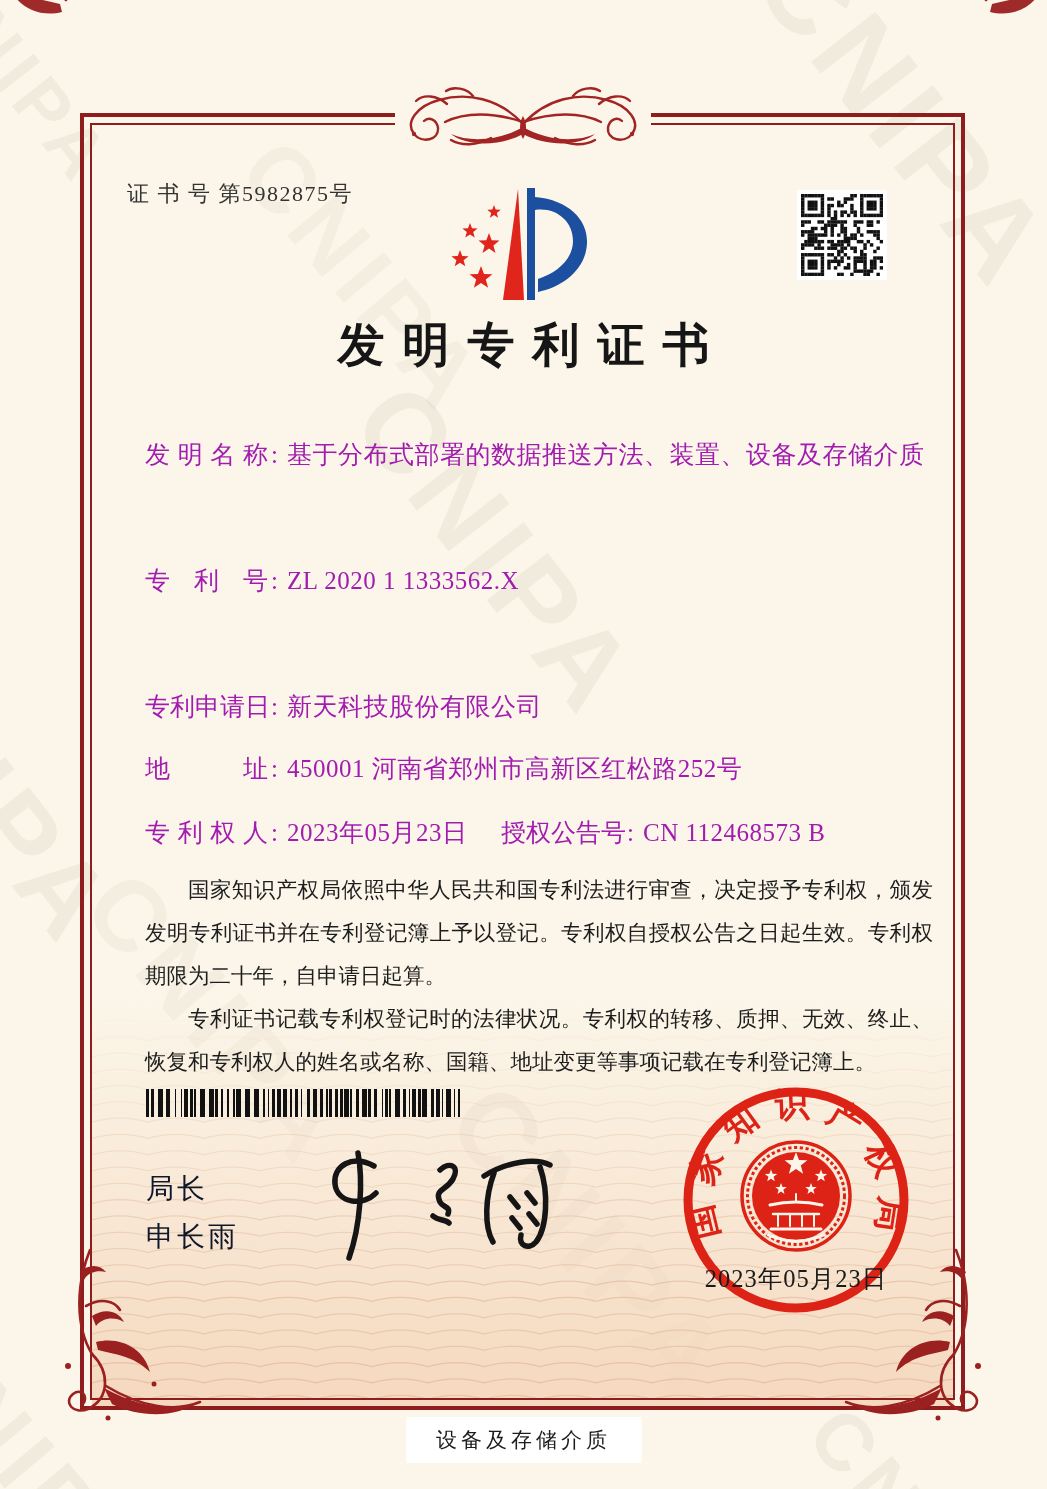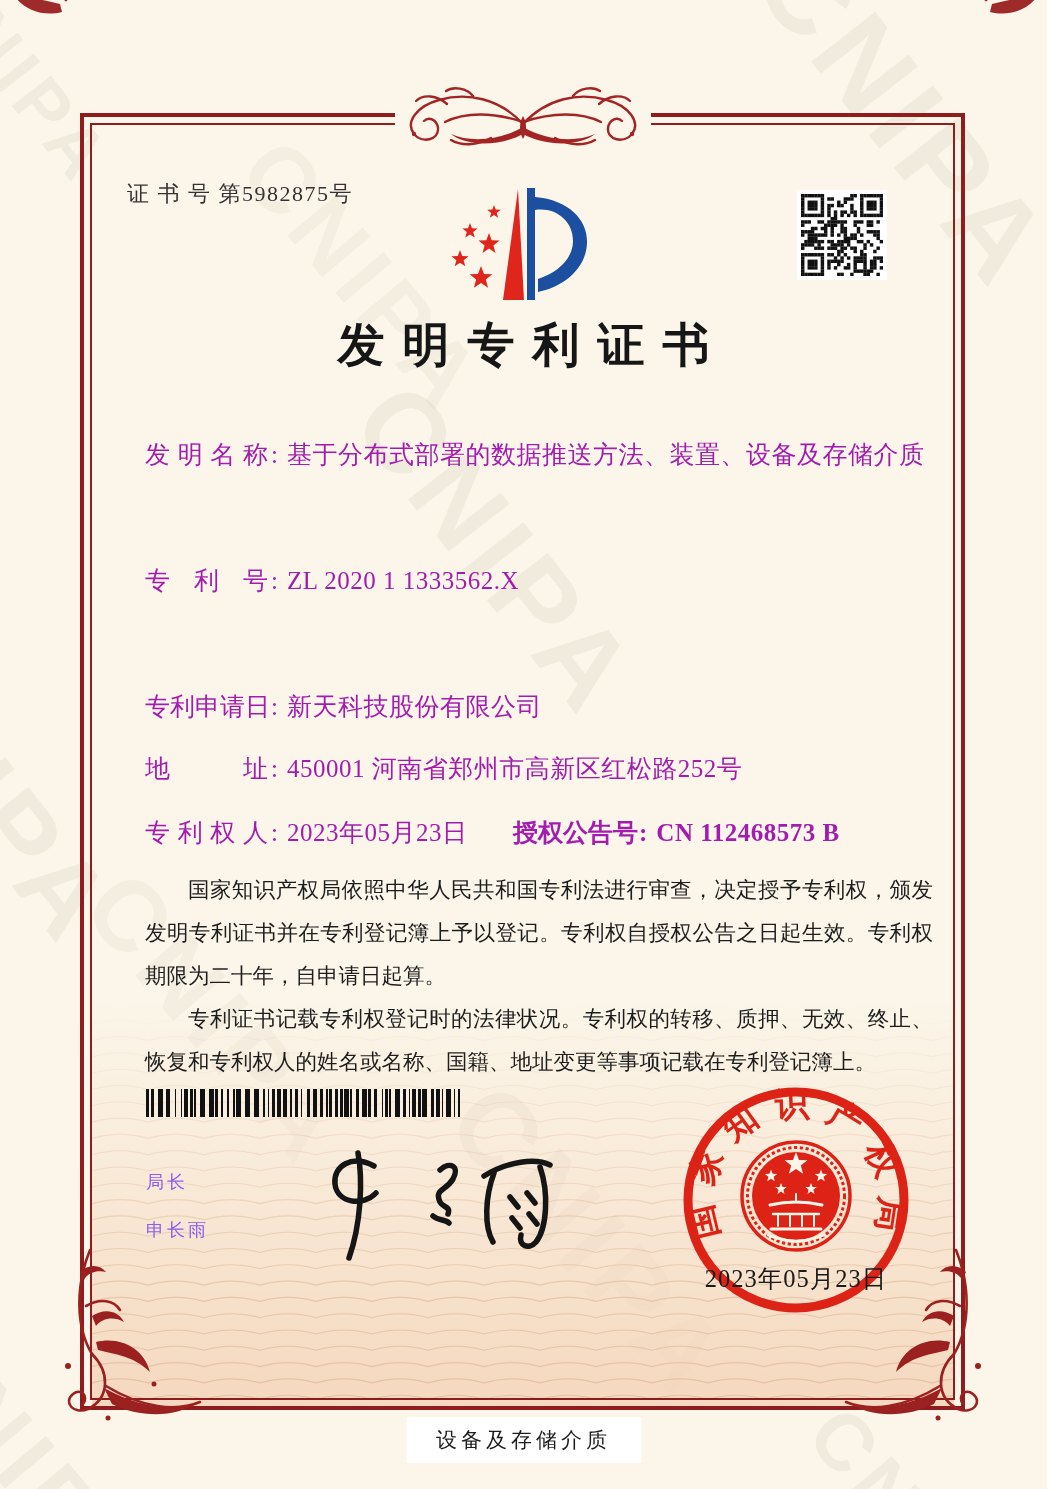--- a/index.html
+++ b/index.html
@@ -40,33 +40,33 @@
   #title{
     position:absolute;left:0;right:0;top:314px;text-align:center;
     font-size:47px;font-weight:bold;letter-spacing:18px;padding-left:18px;
     color:#161616;z-index:3;
   }
   
   .frow{position:absolute;left:145px;font-size:25px;color:#a21caf;white-space:nowrap;z-index:3;}
   .flabel{display:inline-block;width:123px;text-align:justify;text-align-last:justify;}
   .fcolon{display:inline-block;margin-left:3px;}
   .fvalue{margin-left:9px;letter-spacing:0.5px;}
-  .fpair2{position:absolute;left:368px;top:0;font-weight:bold;}
+  .fpair2{position:absolute;left:356px;top:0;}
   
   #paragraphs{position:absolute;left:145px;top:869px;width:788px;z-index:3;}
   #paragraphs p{
     margin:0;font-size:21.5px;line-height:43px;text-align:justify;
     text-indent:2em;color:#1d1d1d;
   }
   
   #barcode{position:absolute;left:146px;top:1089px;width:315px;height:28px;z-index:3;font-size:0;}
   #barcode div{display:inline-block;height:28px;background:#111;vertical-align:top;}
   
   .sig-label{
-    position:absolute;left:146px;font-size:18px;color:#8b5cf6;z-index:3;
+    position:absolute;left:146px;font-size:28px;color:#0f172a;z-index:3;
     font-family:"Liberation Sans","DejaVu Sans",sans-serif;letter-spacing:3px;
   }
   #signature-svg{position:absolute;left:288px;top:1148px;z-index:3;}
   
   #seal{position:absolute;left:678px;top:1082px;z-index:4;}
   
   #page-footer{position:absolute;left:0;right:0;top:1338px;text-align:center;font-size:19px;color:#222;z-index:3;}
   #note-box{
     position:absolute;left:50%;top:1417px;transform:translateX(-50%);
     background:#ffffff;padding:9px 30px;font-size:21px;letter-spacing:4px;

